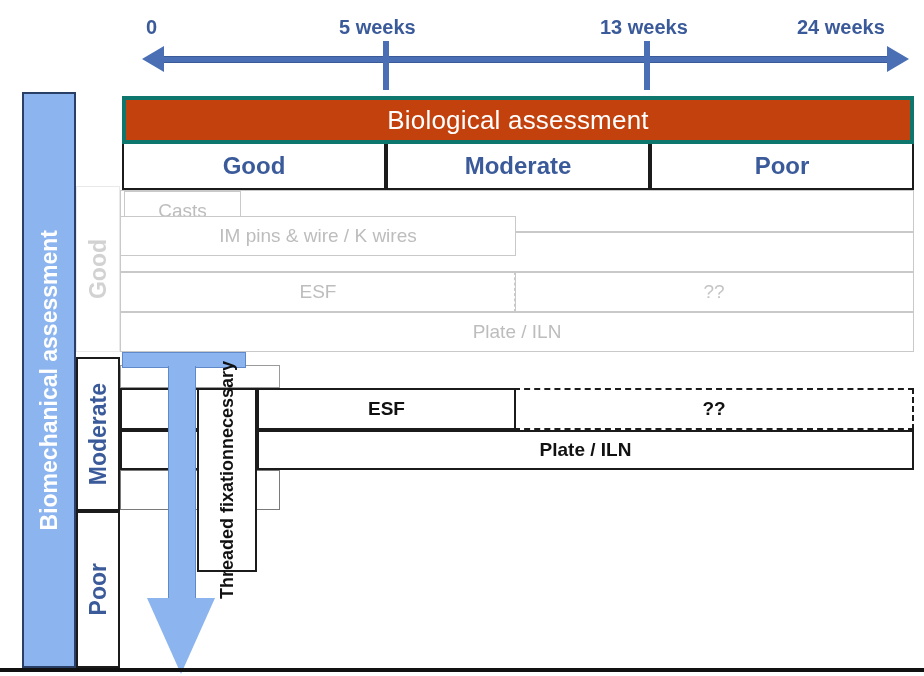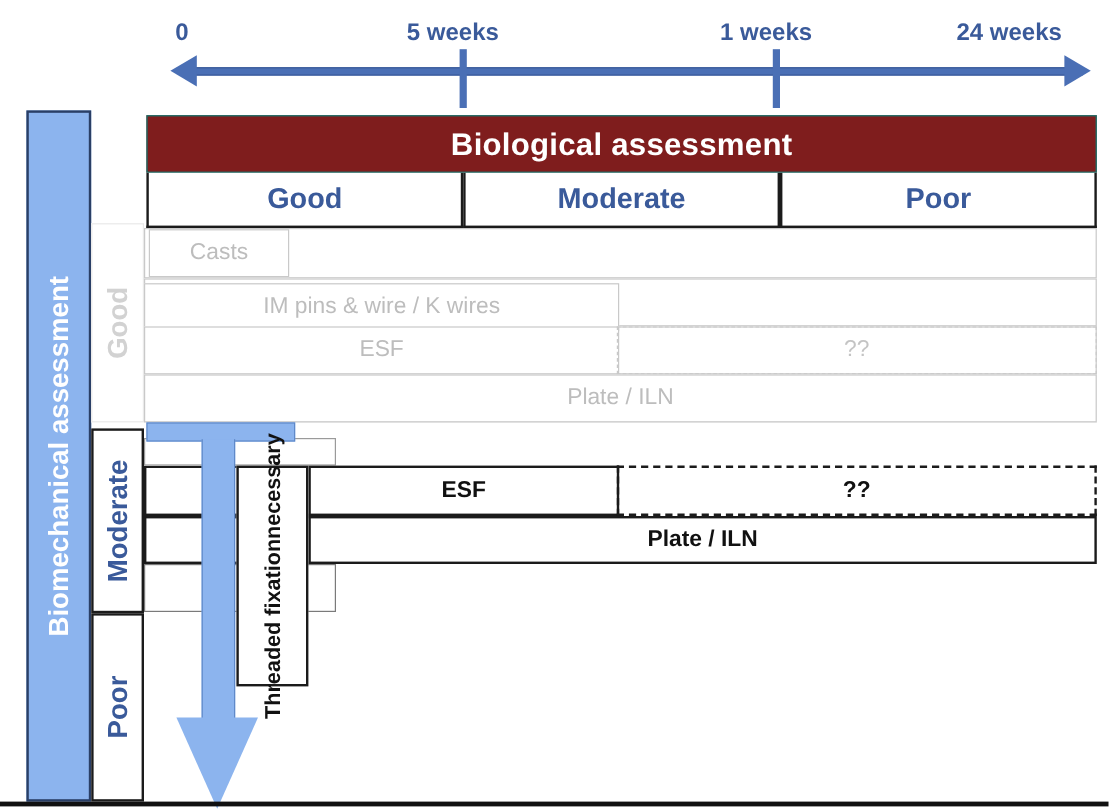--- a/index.html
+++ b/index.html
@@ -38,24 +38,24 @@
   .tl-arrow-r{
     width:0;height:0;
     border-top:13px solid transparent;
     border-bottom:13px solid transparent;
     border-left:22px solid #4a6fb5;
   }
   .tl-tick{width:6px;background:#4a6fb5;}
 
   
   .bio-band{
-    background:#7f1d1d;
-    border:1px solid #0f766e;
-    box-sizing:border-box;
-    color:#ffffff;font-size:26px;font-weight:bold;
+    background:#c2410c;
+    border:4px solid #0f766e;
+    box-sizing:border-box;
+    color:#ffffff;font-size:26px;font-weight:normal;
     letter-spacing:.2px;
   }
   .grade-cell{
     border:2px solid #1b1b1b;
     border-top:none;
     box-sizing:border-box;
     background:#ffffff;
     color:#3a5a9a;font-size:24px;font-weight:bold;
   }
 
@@ -115,21 +115,21 @@
 </style>
 </head>
 <body>
 
 <div id="stage">
 
   <div class="abs">
 
     <div class="abs tl-label" style="left:146px;top:16px;">0</div>
     <div class="abs tl-label" style="left:339px;top:16px;">5 weeks</div>
-    <div class="abs tl-label" style="left:600px;top:16px;">1 weeks</div>
+    <div class="abs tl-label" style="left:600px;top:16px;">13 weeks</div>
     <div class="abs tl-label" style="left:797px;top:16px;text-align:center;">24 weeks</div>
 
     <div class="abs tl-axis" style="left:160px;top:56px;width:742px;"></div>
     <div class="abs tl-arrow-l" style="left:142px;top:46px;"></div>
     <div class="abs tl-arrow-r" style="left:887px;top:46px;"></div>
 
     <div class="abs tl-tick" style="left:383px;top:41px;height:49px;"></div>
     <div class="abs tl-tick" style="left:644px;top:41px;height:49px;"></div>
   </div>
 
@@ -163,21 +163,21 @@
 
   <div class="abs gridcell" style="left:120px;top:190px;width:794px;height:42px;"></div>
   <div class="abs gridcell" style="left:120px;top:232px;width:794px;height:40px;"></div>
   <div class="abs gridcell" style="left:120px;top:272px;width:794px;height:40px;"></div>
   <div class="abs gridcell" style="left:120px;top:312px;width:794px;height:40px;"></div>
 
   <div class="abs bar faded" style="left:124px;top:191px;width:117px;height:40px;">
     <span>Casts</span>
   </div>
 
-  <div class="abs bar faded" style="left:120px;top:236px;width:396px;height:40px;">
+  <div class="abs bar faded" style="left:120px;top:216px;width:396px;height:40px;">
     <span>IM pins &amp; wire / K wires</span>
   </div>
 
   <div class="abs bar faded" style="left:120px;top:272px;width:396px;height:40px;">
     <span>ESF</span>
   </div>
 
   <div class="abs bar dash-faded" style="left:514px;top:272px;width:400px;height:40px;">
     <span>??</span>
   </div>

